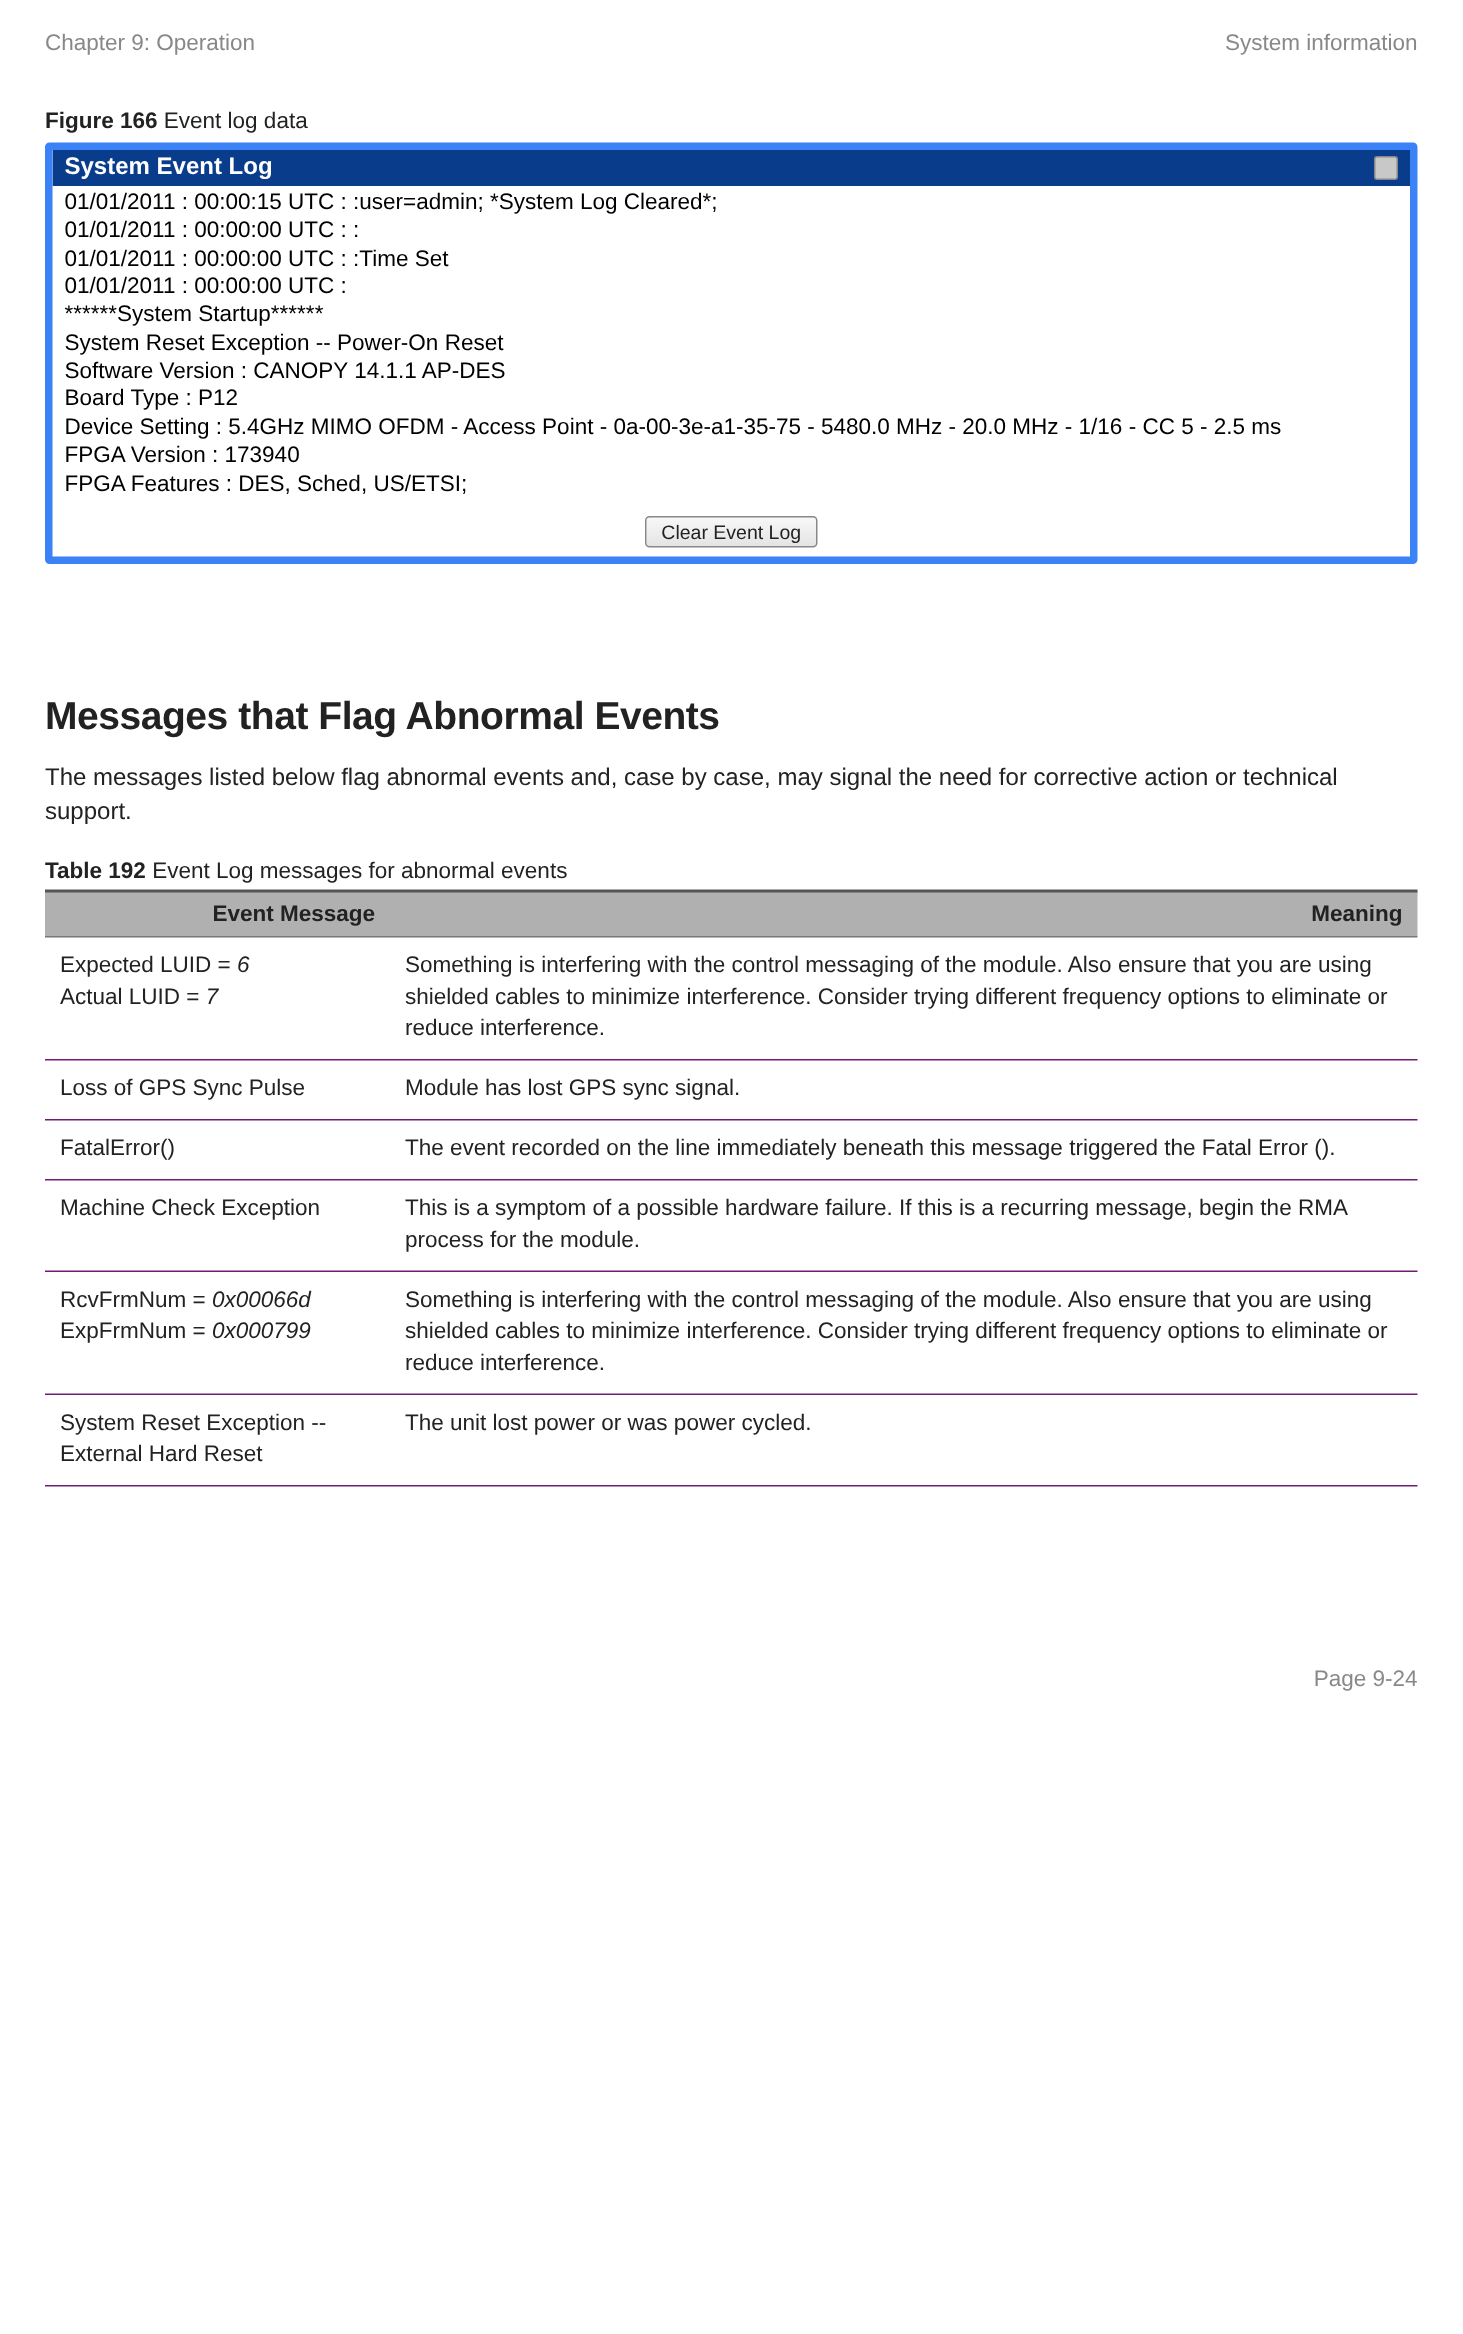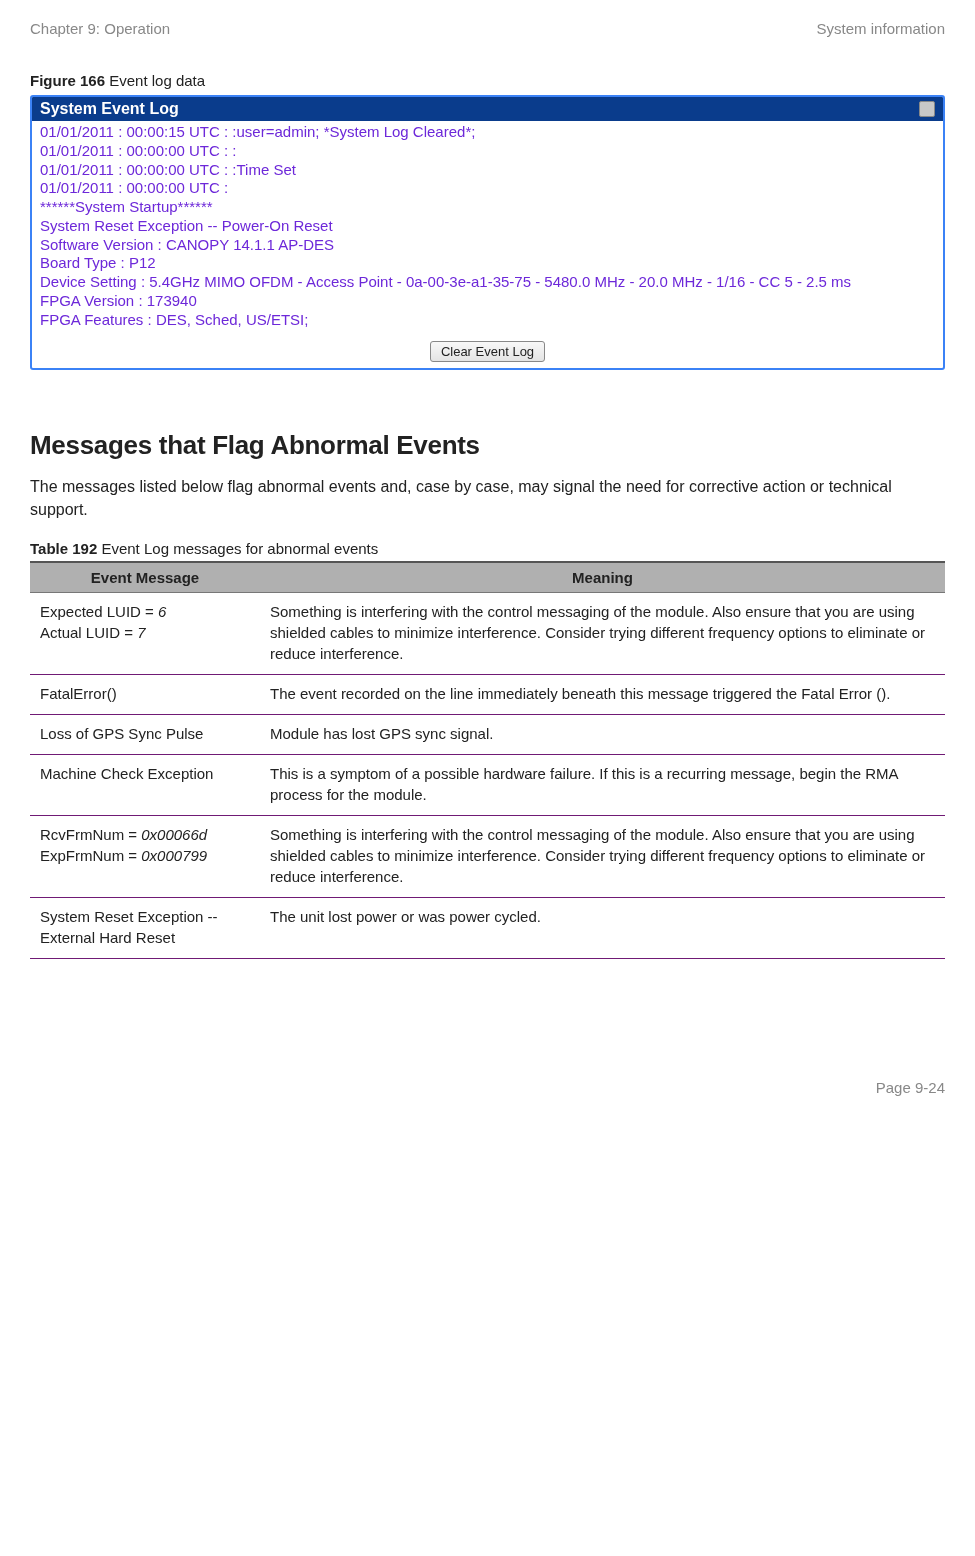--- a/index.html
+++ b/index.html
@@ -20,43 +20,43 @@
     color: #888;
     font-size: 15px;
     margin-bottom: 35px;
   }
   .fig-caption {
     font-size: 15px;
     margin-bottom: 6px;
   }
   .fig-caption .bold { font-weight: 700; }
   .screenshot-box {
-    border: 2px solid #3b82f6;
+    border: 5px solid #3b82f6;
     border-radius: 3px;
     overflow: hidden;
-    margin-bottom: 60px;
+    margin-bottom: 86px;
     background: #fff;
   }
   .ss-titlebar {
     background: #0a3c8c;
     color: #fff;
     font-weight: 700;
     padding: 3px 8px;
     font-size: 16px;
     font-family: Arial, sans-serif;
     display: flex;
     justify-content: space-between;
     align-items: center;
   }
   .ss-body {
     padding: 2px 8px 8px 8px;
     font-family: Arial, sans-serif;
     font-size: 15px;
     line-height: 1.25;
-    color: #6d28d9;
+    color: #000000;
   }
   .ss-line { white-space: normal; }
   .ss-button-row {
     text-align: center;
     padding: 4px 0 6px 0;
   }
   .ss-button {
     display: inline-block;
     border: 1px solid #888;
     background: linear-gradient(#f8f8f8,#e4e4e4);
@@ -80,21 +80,21 @@
     font-size: 15px;
     margin-bottom: 4px;
   }
   .table-caption .bold { font-weight: 700; }
   table.event-table {
     width: 100%;
     border-collapse: collapse;
     font-size: 15px;
   }
   table.event-table th {
-    text-align: center;
+    text-align: right;
     background: #b0b0b0;
     padding: 6px 10px;
     font-weight: 700;
     border-top: 2px solid #555;
     border-bottom: 1px solid #777;
     margin-left: 39px;
   }
   table.event-table th.col1 { width: 210px; }
   table.event-table td {
     vertical-align: top;
@@ -173,26 +173,26 @@
     </thead>
     <tbody>
       <tr>
         <td class="col1">
           <span>Expected LUID = </span><span class="italic">6</span><br>
           <span>Actual LUID = </span><span class="italic">7</span>
         </td>
         <td>Something is interfering with the control messaging of the module. Also ensure that you are using shielded cables to minimize interference. Consider trying different frequency options to eliminate or reduce interference.</td>
       </tr>
       <tr>
+        <td class="col1">Loss of GPS Sync Pulse</td>
+        <td>Module has lost GPS sync signal.</td>
+      </tr>
+      <tr>
         <td class="col1">FatalError()</td>
         <td>The event recorded on the line immediately beneath this message triggered the Fatal Error ().</td>
-      </tr>
-      <tr>
-        <td class="col1">Loss of GPS Sync Pulse</td>
-        <td>Module has lost GPS sync signal.</td>
       </tr>
       <tr>
         <td class="col1">Machine Check Exception</td>
         <td>This is a symptom of a possible hardware failure. If this is a recurring message, begin the RMA process for the module.</td>
       </tr>
       <tr>
         <td class="col1">
           <span>RcvFrmNum = </span><span class="italic">0x00066d</span><br>
           <span>ExpFrmNum = </span><span class="italic">0x000799</span>
         </td>

